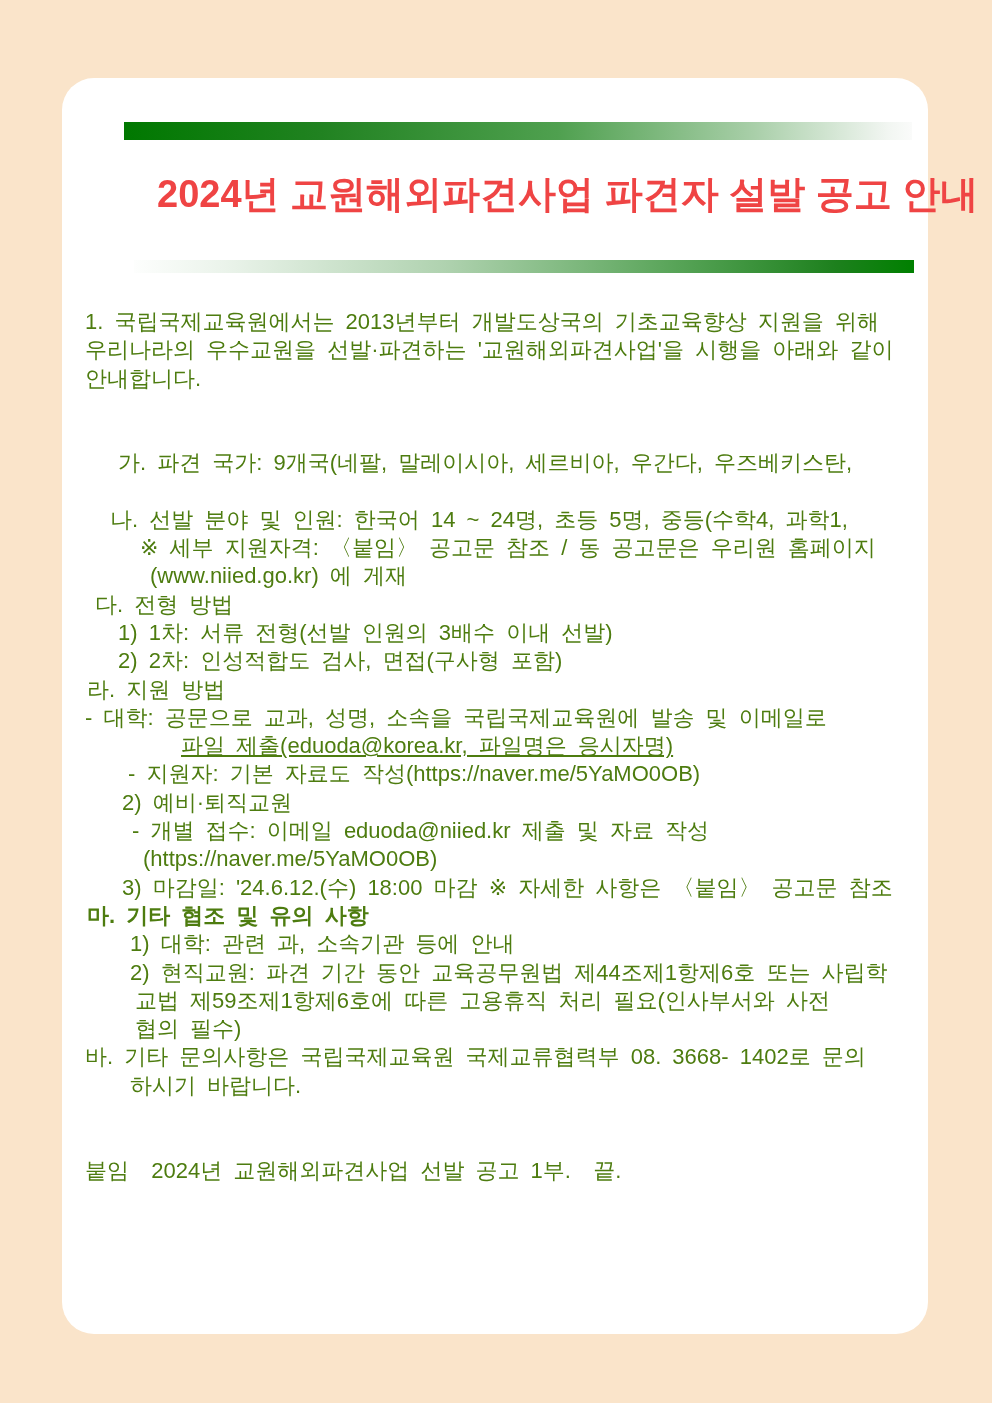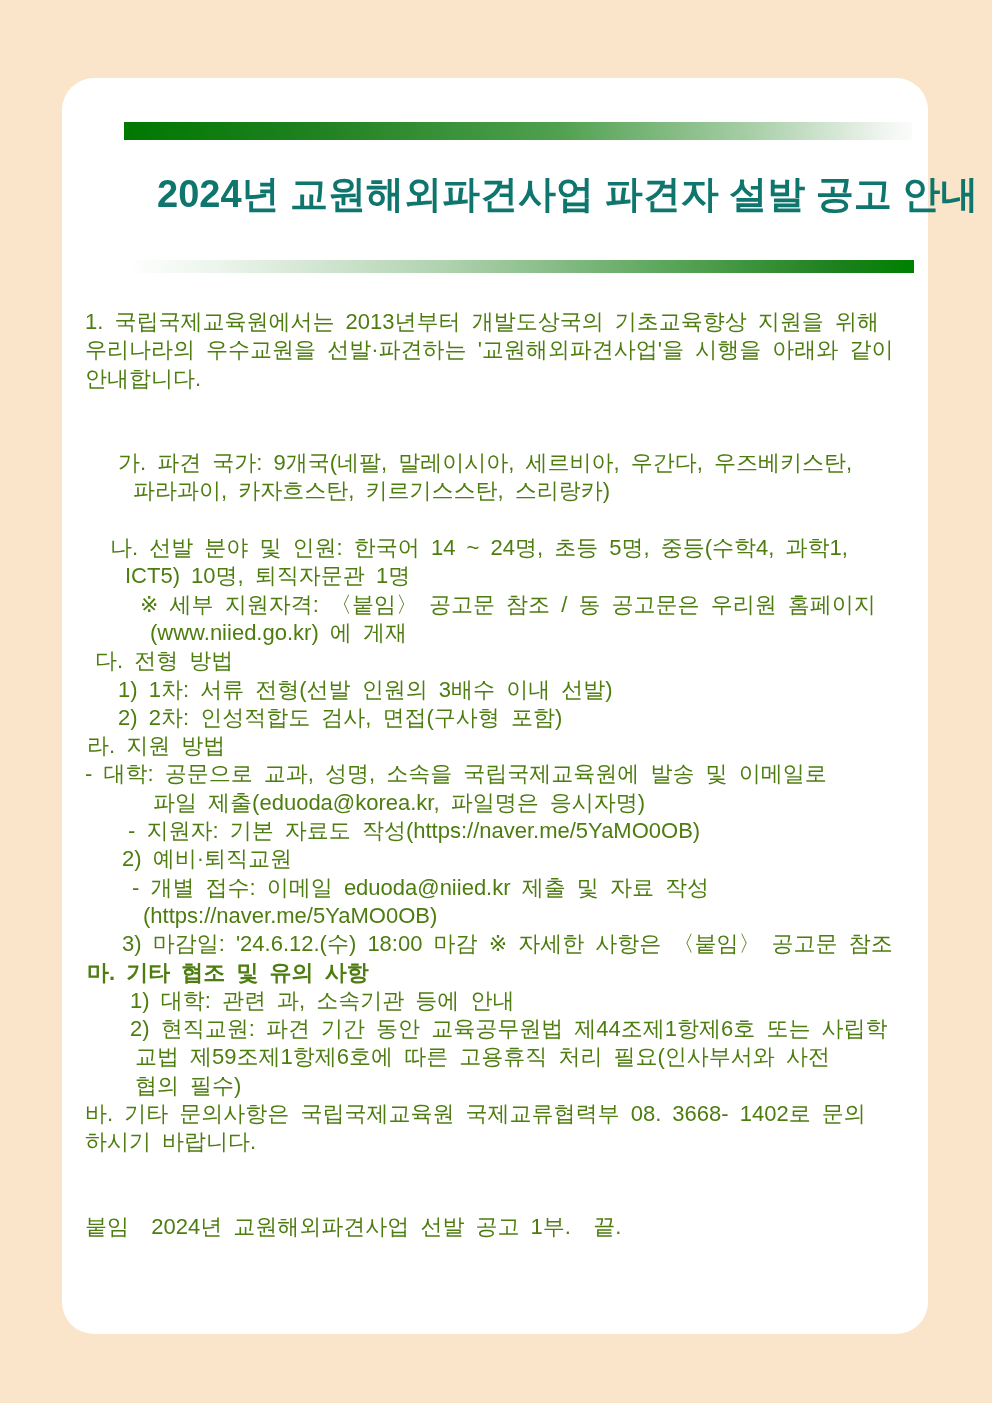--- a/index.html
+++ b/index.html
@@ -37,21 +37,21 @@
     top: 182px;
     width: 780px;
     height: 13px;
     background: linear-gradient(to right, #FDFEFD 0%, #EAF3EA 12%, #AFD2AF 40%, #56A356 70%, #1D801D 90%, #008000 100%);
   }
   .title {
     position: absolute;
     left: 95px;
     top: 92px;
     width: 760px;
-    color: #0f766e;
+    color: #ef4444;
     font-size: 38px;
     font-weight: bold;
     letter-spacing: 0px;
     white-space: pre;
     line-height: 48px;
   }
   .doc-body {
     position: absolute;
     left: 23px;
     top: 230px;
@@ -73,41 +73,39 @@
 <div class="card">
   <div class="bar-top"></div>
   <div class="title">2024년 교원해외파견사업 파견자 설발 공고 안내</div>
   <div class="bar-bottom"></div>
   <div class="doc-body">
       <div class="line" style="margin-left: 0px;">1. 국립국제교육원에서는 2013년부터 개발도상국의 기초교육향상 지원을 위해</div>
       <div class="line" style="margin-left: 0px;">우리나라의 우수교원을 선발·파견하는 '교원해외파견사업'을 시행을 아래와 같이</div>
       <div class="line" style="margin-left: 0px;">안내합니다.</div>
       <div class="line" style="margin-left: 0px;">&nbsp;</div>
       <div class="line" style="margin-left: 33px; margin-top: 28px;">가. 파견 국가: 9개국(네팔, 말레이시아, 세르비아, 우간다, 우즈베키스탄,</div>
-      <div class="line" style="margin-left: 48px;">파라과이, 카자흐스탄, 키르기스스탄, 스리랑카)</div>
       <div class="line" style="margin-left: 0px;">&nbsp;</div>
       <div class="line" style="margin-left: 25px;">나. 선발 분야 및 인원: 한국어 14 ~ 24명, 초등 5명, 중등(수학4, 과학1,</div>
-      <div class="line" style="margin-left: 40px;">ICT5) 10명, 퇴직자문관 1명</div>
       <div class="line" style="margin-left: 55px;">※ 세부 지원자격: 〈붙임〉 공고문 참조 / 동 공고문은 우리원 홈페이지</div>
       <div class="line" style="margin-left: 65px;">(www.niied.go.kr) 에 게재</div>
       <div class="line" style="margin-left: 10px;">다. 전형 방법</div>
       <div class="line" style="margin-left: 33px;">1) 1차: 서류 전형(선발 인원의 3배수 이내 선발)</div>
       <div class="line" style="margin-left: 33px;">2) 2차: 인성적합도 검사, 면접(구사형 포함)</div>
       <div class="line" style="margin-left: 2px;">라. 지원 방법</div>
       <div class="line" style="">- 대학: 공문으로 교과, 성명, 소속을 국립국제교육원에 발송 및 이메일로</div>
-      <div class="line" style="margin-left: 68px;">파일 제출(eduoda@korea.kr, 파일명은 응시자명)</div>
+      <div class="line" style="margin-left: 96px; text-decoration: underline;">파일 제출(eduoda@korea.kr, 파일명은 응시자명)</div>
       <div class="line" style="margin-left: 43px;">- 지원자: 기본 자료도 작성(https://naver.me/5YaMO0OB)</div>
       <div class="line" style="margin-left: 37px;">2) 예비·퇴직교원</div>
       <div class="line" style="margin-left: 47px;">- 개별 접수: 이메일 eduoda@niied.kr 제출 및 자료 작성</div>
       <div class="line" style="margin-left: 58px;">(https://naver.me/5YaMO0OB)</div>
       <div class="line" style="margin-left: 37px;">3) 마감일: '24.6.12.(수) 18:00 마감 ※ 자세한 사항은 〈붙임〉 공고문 참조</div>
       <div class="line" style="margin-left: 2px; font-weight: bold;">마. 기타 협조 및 유의 사항</div>
       <div class="line" style="margin-left: 45px;">1) 대학: 관련 과, 소속기관 등에 안내</div>
       <div class="line" style="margin-left: 45px;">2) 현직교원: 파견 기간 동안 교육공무원법 제44조제1항제6호 또는 사립학</div>
       <div class="line" style="margin-left: 50px;">교법 제59조제1항제6호에 따른 고용휴직 처리 필요(인사부서와 사전</div>
       <div class="line" style="margin-left: 50px;">협의 필수)</div>
       <div class="line" style="margin-left: 0px;">바. 기타 문의사항은 국립국제교육원 국제교류협력부 08. 3668- 1402로 문의</div>
-      <div class="line" style="">하시기 바랍니다.</div>
+      <div class="line" style="margin-left: 45px;">하시기 바랍니다.</div>
       <div class="line" style="margin-left: 0px;">&nbsp;</div>
       <div class="line" style="margin-left: 0px;">&nbsp;</div>
       <div class="line" style="margin-left: 0px;">붙임  2024년 교원해외파견사업 선발 공고 1부.  끝.</div>
     </div>
 </div>
 
 </body></html>

